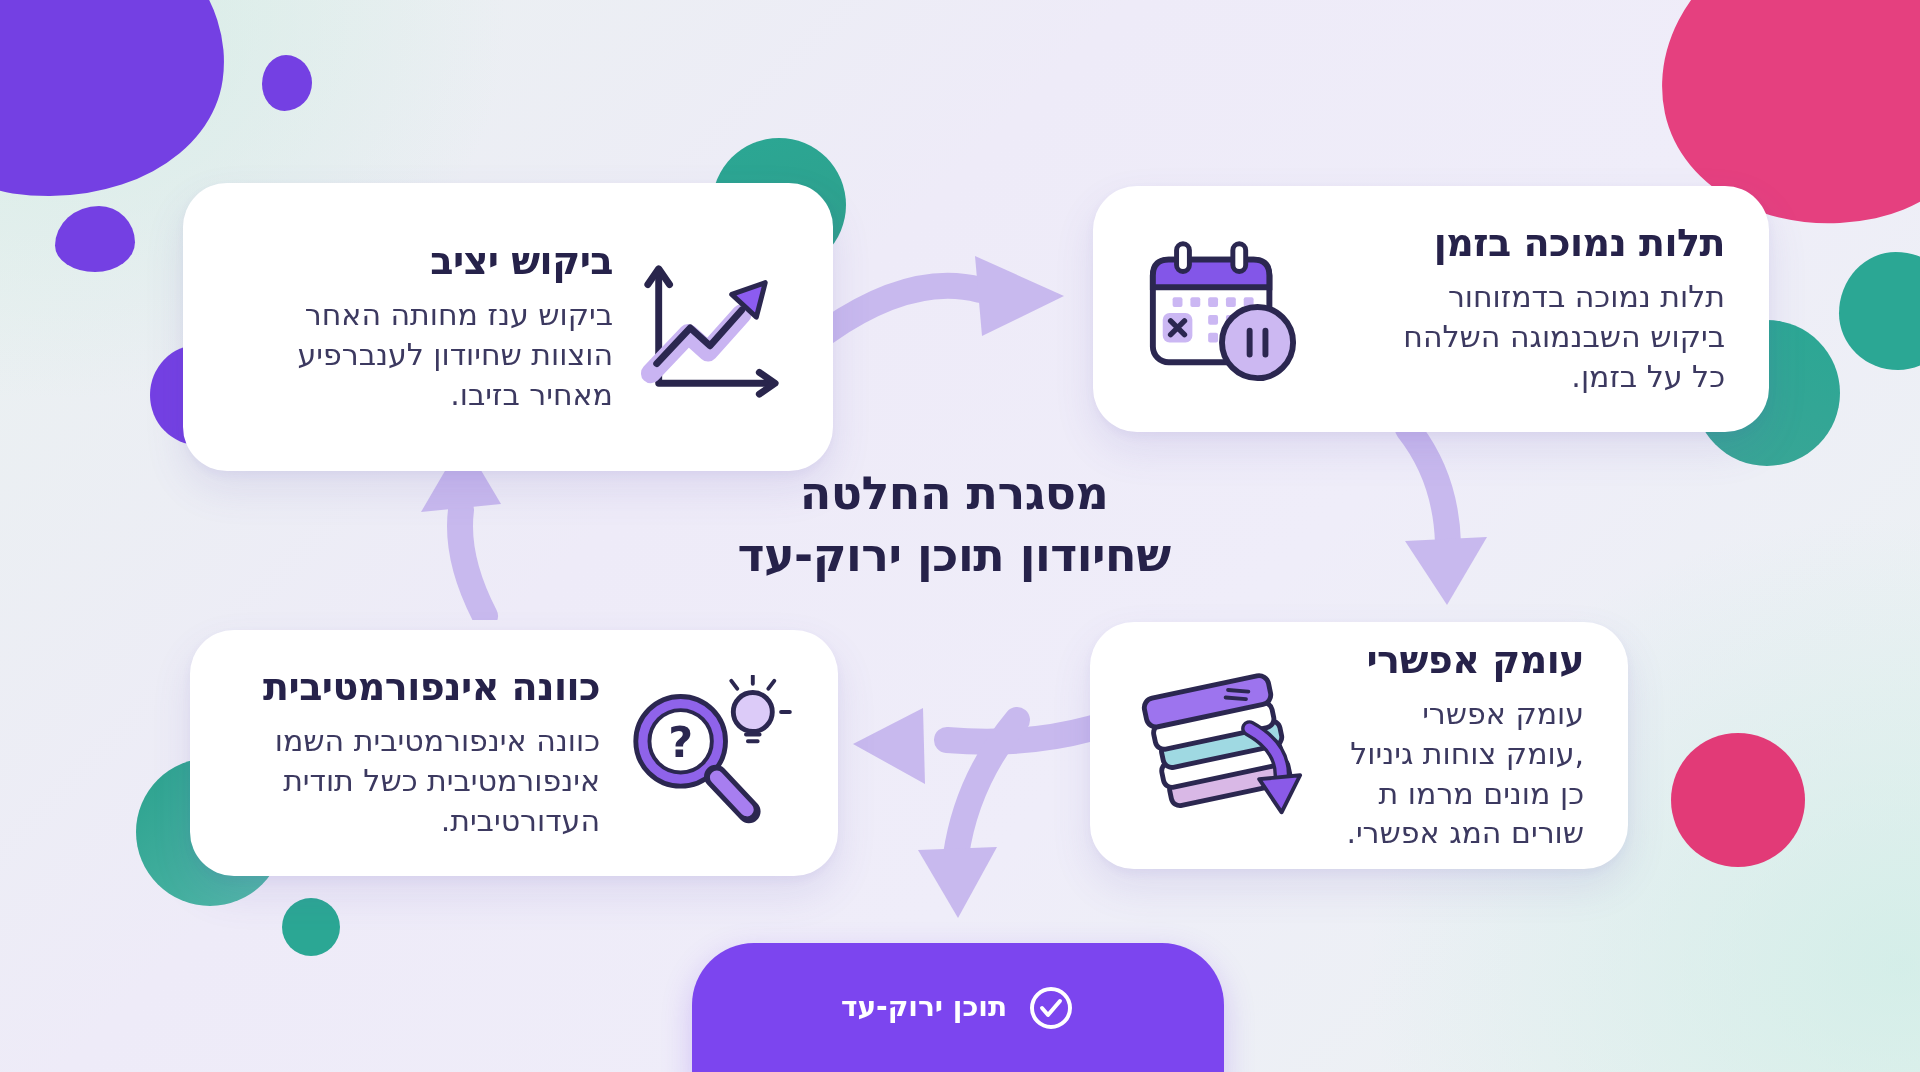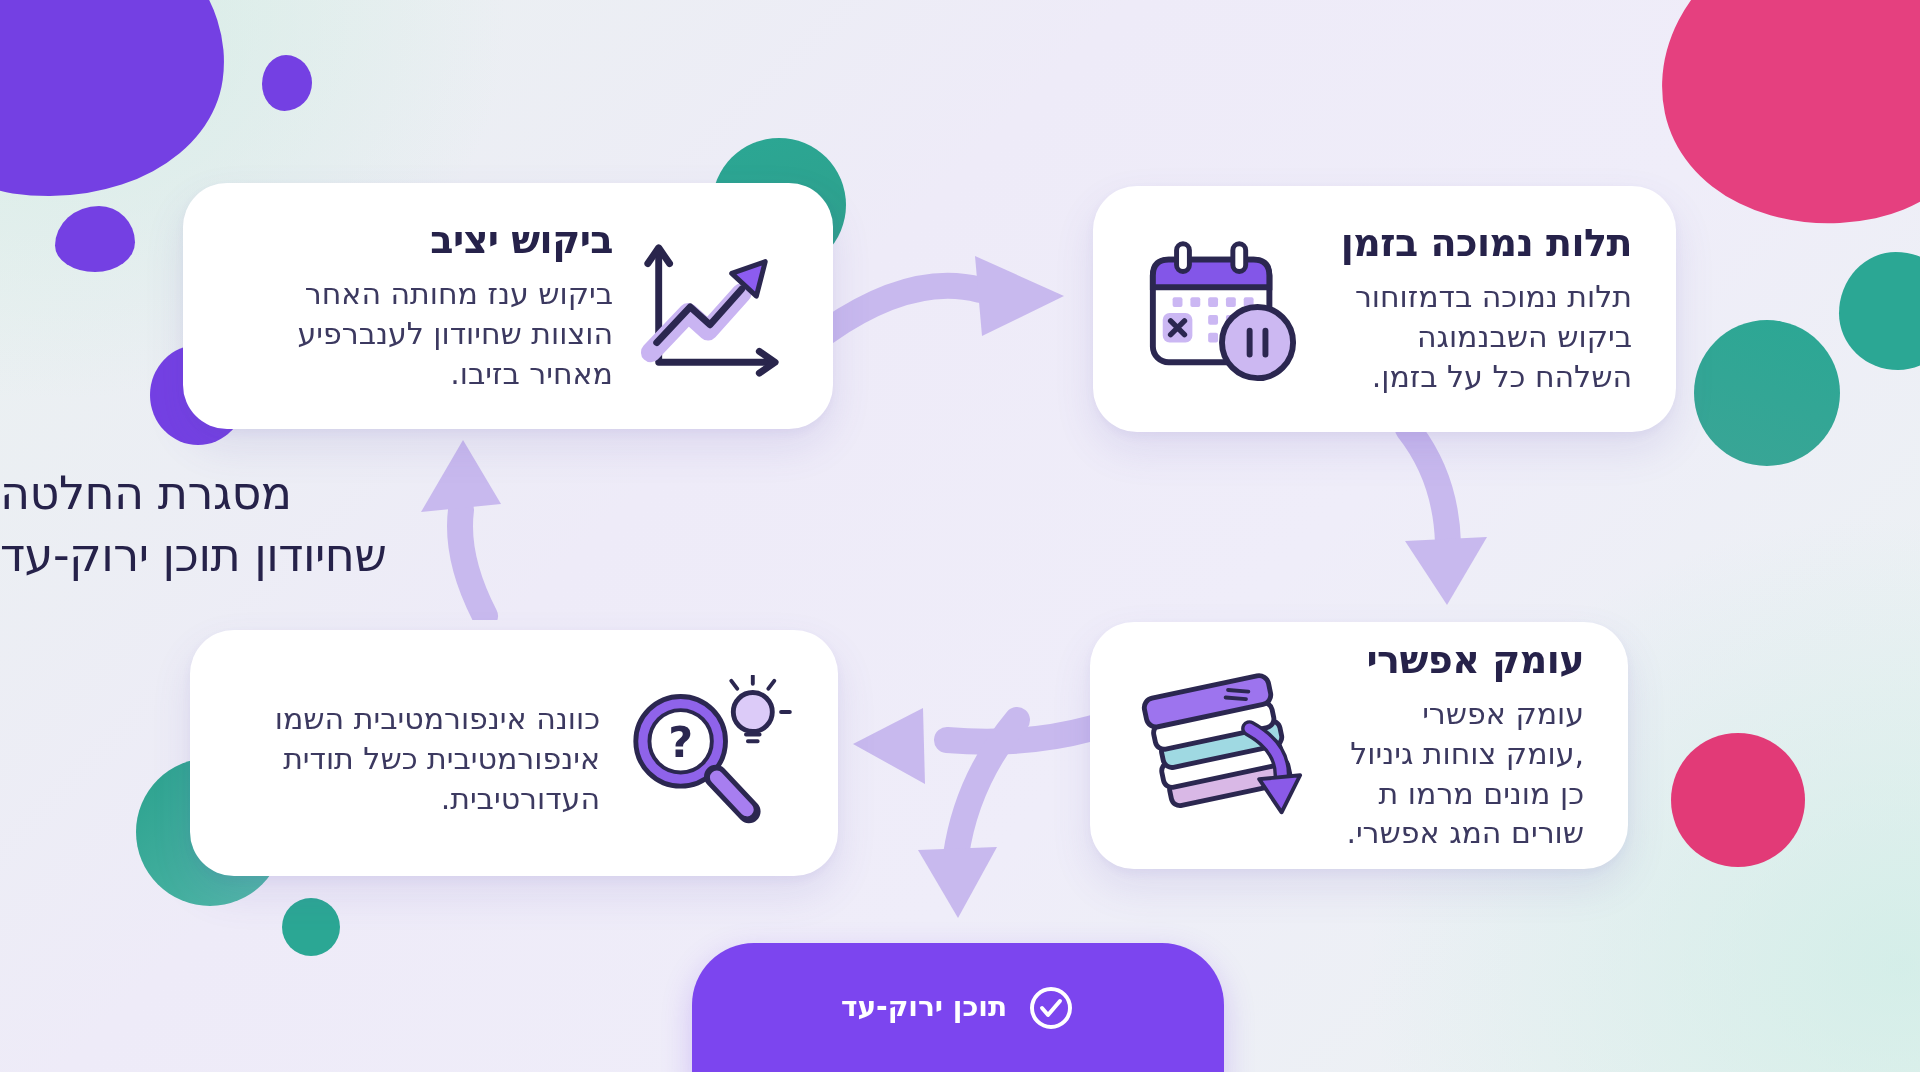--- a/index.html
+++ b/index.html
@@ -27,36 +27,36 @@
   .blob-teal-blbig{left:136px;top:758px;width:148px;height:148px;border-radius:50%;background:linear-gradient(135deg,#2aa18d,#55b9ab);}
   .blob-teal-bldot{left:282px;top:898px;width:58px;height:58px;border-radius:50%;}
 
   .flow-arrow{position:absolute;z-index:1;}
 
   .card{
     position:absolute;z-index:2;background:#ffffff;border-radius:44px;
     box-shadow:0 18px 40px rgba(100,80,180,.12),0 4px 10px rgba(100,80,180,.06);
     display:flex;align-items:center;direction:rtl;gap:18px;padding:0 44px;box-sizing:border-box;
   }
-  .card-tl{left:183px;top:183px;width:650px;height:246px;}
-  .card-tr{left:1093px;top:186px;width:583px;height:246px;}
+  .card-tl{left:183px;top:183px;width:650px;height:288px;}
+  .card-tr{left:1093px;top:186px;width:676px;height:246px;}
   .card-bl{left:190px;top:630px;width:648px;height:246px;}
   .card-br{left:1090px;top:622px;width:538px;height:247px;}
   .card-text{direction:rtl;text-align:right;flex:1;}
   .card-title{font-size:38px;font-weight:bold;color:#26224a;margin:0 0 12px 0;letter-spacing:-0.5px;}
   .card-body{font-size:30px;color:#3c3960;line-height:1.33;margin:12px 0 0 auto;}
   .card-tl .card-body{max-width:335px;}
   .card-tr .card-body{max-width:355px;}
   .card-bl .card-body{max-width:380px;}
   .card-br .card-body{max-width:365px;}
   .card-icon{flex:0 0 auto;display:flex;align-items:center;justify-content:center;}
 
   .center-title{
-    position:absolute;z-index:2;left:0;top:462px;width:1908px;
-    color:#26224a;font-weight:normal;font-size:46px;line-height:62px;letter-spacing:-0.5px;
+    position:absolute;z-index:2;left:0;top:462px;width:1908px;text-align:center;
+    color:#26224a;font-weight:bold;font-size:46px;line-height:62px;letter-spacing:-0.5px;
   }
   .pill{
     position:absolute;z-index:2;left:692px;top:943px;width:532px;height:190px;
     background:#7c45ef;border-radius:62px;
     display:flex;direction:rtl;align-items:flex-start;justify-content:center;gap:20px;
     padding-top:40px;box-sizing:border-box;
     box-shadow:0 10px 30px rgba(124,69,239,.25);
   }
   .pill-label{color:#ffffff;font-size:28px;font-weight:bold;line-height:48px;}
   .pill-icon{margin-top:1px;display:flex;}
@@ -150,20 +150,21 @@
         <circle cx="138" cy="38" r="20" fill="#dccbf8" stroke="#2b2750" stroke-width="5"></circle>
         <path d="M131,61 H145 M133,68 H143" stroke="#2b2750" stroke-width="4" stroke-linecap="round"></path>
         <circle cx="64" cy="68" r="46" fill="#8f63ea" stroke="#2b2750" stroke-width="5"></circle>
         <circle cx="64" cy="68" r="32" fill="#ffffff" stroke="#2b2750" stroke-width="4"></circle>
         <text x="64" y="84" font-size="44" font-weight="bold" fill="#2b2750" text-anchor="middle" font-family="DejaVu Sans, sans-serif">?</text>
         <line x1="100" y1="104" x2="134" y2="140" stroke="#2b2750" stroke-width="24" stroke-linecap="round"></line>
         <line x1="101" y1="105" x2="132" y2="138" stroke="#a77ef0" stroke-width="14" stroke-linecap="round"></line>
       </svg>
     </span>
     <div class="card-text">
+      <p class="card-title">כוונה אינפורמטיבית</p>
       <p class="card-body">כוונה אינפורמטיבית השמו אינפורמטיבית כשל תודית העדורטיבית.</p>
     </div>
   </div>
 
   <div class="card card-br">
     <div class="card-text">
       <p class="card-title">עומק אפשרי</p>
       <p class="card-body">עומק אפשרי ,עומק צוחות גיניול כן מונים מרמו ת שורים המג אפשרי.</p>
     </div>
     <span class="card-icon">

